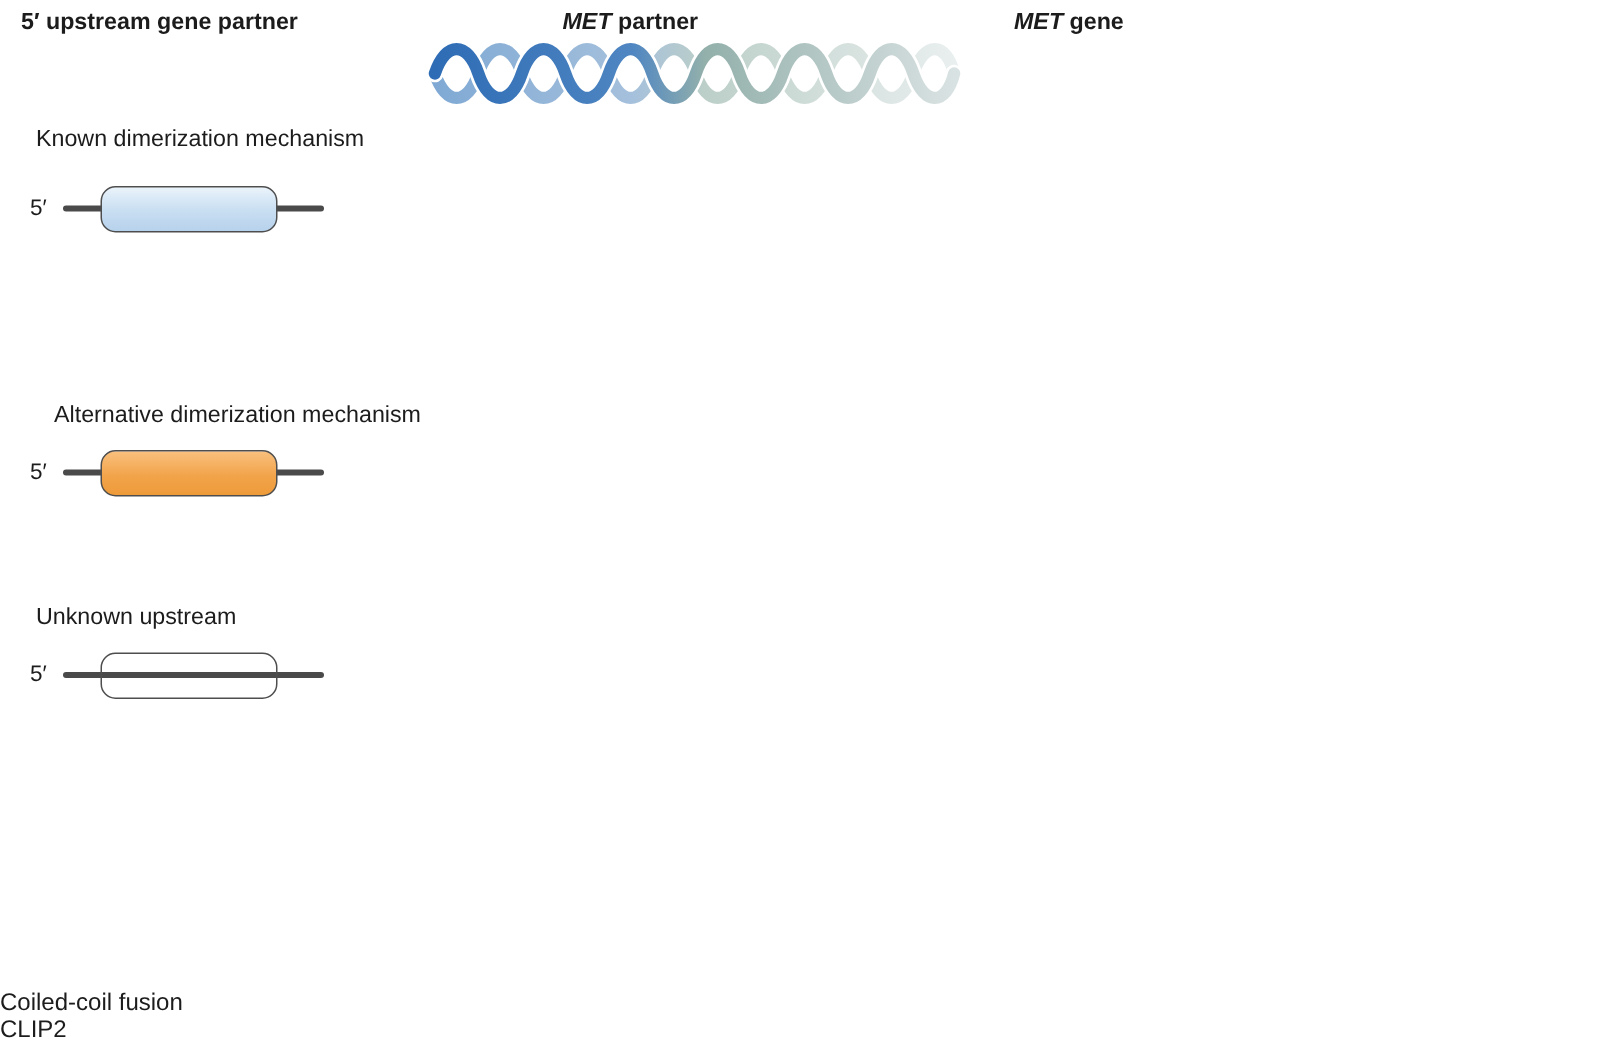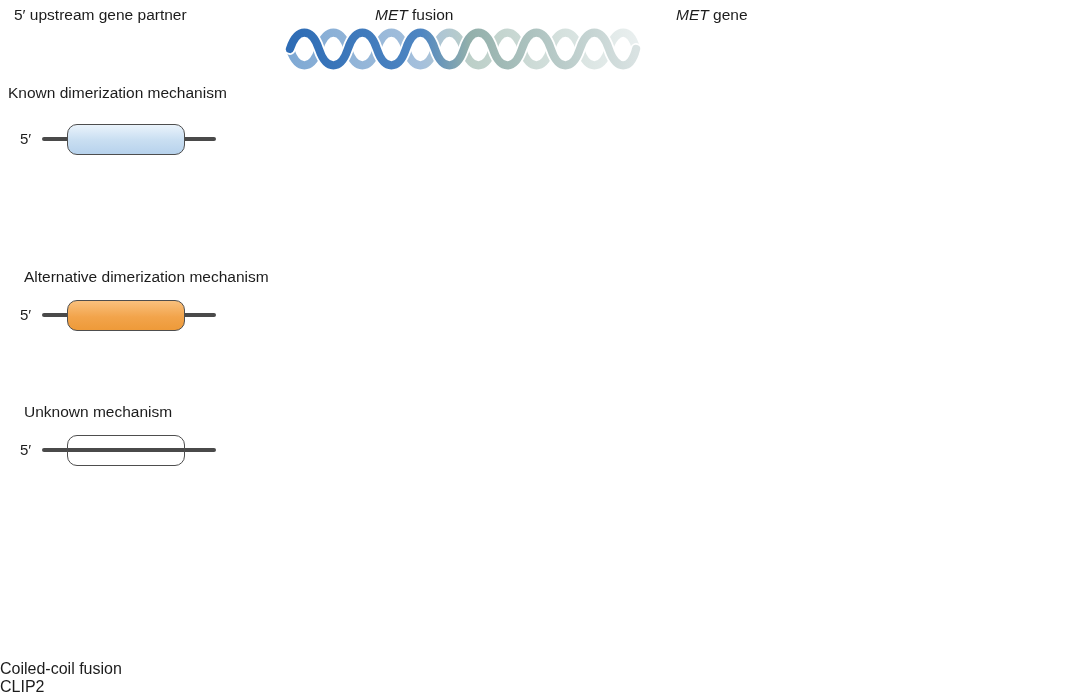--- a/index.html
+++ b/index.html
@@ -1,20 +1,20 @@
 <!DOCTYPE html>
 <html><head>
 <meta charset="utf-8">
 <style>
   *{box-sizing:border-box}
   html,body{margin:0;padding:0}
   body{width:1080px;height:692px;position:relative;background:#ffffff;
        font-family:"Liberation Sans",sans-serif;color:#1c1c1c;overflow:hidden}
   .abs{position:absolute}
-  .hdr{position:absolute;font-weight:normal;font-size:15.5px;white-space:nowrap}
+  .hdr{position:absolute;font-weight:bold;font-size:15.5px;white-space:nowrap}
   .ital{font-style:italic}
   .sec-title{position:absolute;font-size:15.5px;white-space:nowrap}
   .prime{position:absolute;font-size:15px;white-space:nowrap}
   .backbone{position:absolute;height:4px;background:#4a4a4a;border-radius:2px}
   .cyl{position:absolute;height:31px;border:1.5px solid #4e4e4e;border-radius:10px}
   .cyl.blue{background:linear-gradient(180deg,#eaf3fb 0%,#cadff2 50%,#b7d2ec 100%)}
   .cyl.orange{background:linear-gradient(180deg,#f9c07d 0%,#f2a44b 55%,#ee9a39 100%)}
   .cyl.gray{background:linear-gradient(180deg,#f5f5f3 0%,#e7e7e3 60%,#dedeba0}
   .cyl.gray{background:linear-gradient(180deg,#f5f5f3 0%,#e7e7e3 60%,#dcdcd8 100%)}
   .cyl-label{position:absolute;font-size:15px;text-align:center;white-space:nowrap}
@@ -25,21 +25,21 @@
   .domain{position:absolute;height:31px;border:1.5px solid #527450;border-radius:8px;
           background:linear-gradient(180deg,#e9f5e3 0%,#d2eac8 55%,#c0e0b5 100%)}
   .domain.small{border-radius:5px}
   .dash-sep{position:absolute;width:0;border-left:2px dashed #9c9c9c}
 </style>
 </head>
 <body>
 
 <div class="hdr" style="left:14px;top:6px">5′ upstream gene partner</div>
 
-<div class="hdr" style="left:375px;top:6px"><span class="ital">MET</span><span> fusion</span></div>
+<div class="hdr" style="left:375px;top:6px"><span class="ital">MET</span><span> partner</span></div>
 
 <div class="hdr" style="left:676px;top:6px"><span class="ital">MET</span><span> gene</span></div>
 
 <svg class="abs" style="left:270px;top:20px" width="386" height="58" viewBox="0 0 386 64" aria-hidden="true">
   <defs>
     <linearGradient id="helixGradA" x1="0" y1="0" x2="1" y2="0">
       <stop offset="0" stop-color="#2e6cb5"></stop>
       <stop offset="0.38" stop-color="#4f86c2"></stop>
       <stop offset="0.52" stop-color="#93b0ab"></stop>
       <stop offset="1" stop-color="#d9e2e2"></stop>
@@ -51,41 +51,41 @@
       <stop offset="1" stop-color="#e9efef"></stop>
     </linearGradient>
   </defs>
   <path d="M2,32 C10,56 26,56 34,32 S58,8 66,32 S90,56 98,32 S122,8 130,32 S154,56 162,32 S186,8 194,32 S218,56 226,32 S250,8 258,32 S282,56 290,32 S314,8 322,32 S346,56 354,32 S378,8 384,32" fill="none" stroke="url(#helixGradB)" stroke-width="9" stroke-linecap="round"></path>
   <path d="M2,32 C10,8 26,8 34,32 S58,56 66,32 S90,8 98,32 S122,56 130,32 S154,8 162,32 S186,56 194,32 S218,8 226,32 S250,56 258,32 S282,8 290,32 S314,56 322,32 S346,8 354,32 S378,56 384,32" fill="none" stroke="#ffffff" stroke-width="13" stroke-linecap="round"></path>
   <path d="M2,32 C10,8 26,8 34,32 S58,56 66,32 S90,8 98,32 S122,56 130,32 S154,8 162,32 S186,56 194,32 S218,8 226,32 S250,56 258,32 S282,8 290,32 S314,56 322,32 S346,8 354,32 S378,56 384,32" fill="none" stroke="url(#helixGradA)" stroke-width="9" stroke-linecap="round"></path>
 </svg>
 
 <div class="dash-sep" style="left:442px;top:28px;height:660px"></div>
 
-<div class="sec-title" style="left:8px;top:84px">Known dimerization mechanism</div>
+<div class="sec-title" style="left:24px;top:84px">Known dimerization mechanism</div>
 
 <div class="prime" style="left:20px;top:130px">5′</div>
 <div class="backbone" style="left:42px;top:137px;width:174px"></div>
 <div class="cyl blue" style="left:67px;top:124px;width:118px"></div>
 <div class="cyl-label" style="left:42px;top:164px;width:170px">Coiled-coil fusion</div>
 
 <div class="gene-box" style="left:222px;top:111px;width:202px;height:141px;gap:16px">
   <div class="gene-col">
       <div class="gene-item">CLIP2</div>
     </div>
 
 </div>
 
-<div class="sec-title" style="left:24px;top:268px">Alternative dimerization mechanism</div>
+<div class="sec-title" style="left:36px;top:268px">Alternative dimerization mechanism</div>
 
 <div class="prime" style="left:20px;top:306px">5′</div>
 <div class="backbone" style="left:42px;top:313px;width:174px"></div>
 <div class="cyl orange" style="left:67px;top:300px;width:118px"></div>
 
-<div class="sec-title" style="left:24px;top:403px">Unknown mechanism</div>
+<div class="sec-title" style="left:24px;top:403px">Unknown upstream</div>
 
 <div class="prime" style="left:20px;top:441px">5′</div>
 <div class="backbone" style="left:42px;top:448px;width:174px"></div>
 <div class="cyl gray" style="left:67px;top:435px;width:118px"></div>
 
 <div class="met-line" style="left:519px;top:139px;width:494px"></div>
 <div class="domain" style="left:538px;top:126px;width:117px"></div>
 <div class="domain small" style="left:671px;top:126px;width:18px"></div>
 <div class="domain small" style="left:693px;top:126px;width:18px"></div>
 <div class="domain small" style="left:715px;top:126px;width:18px"></div>

